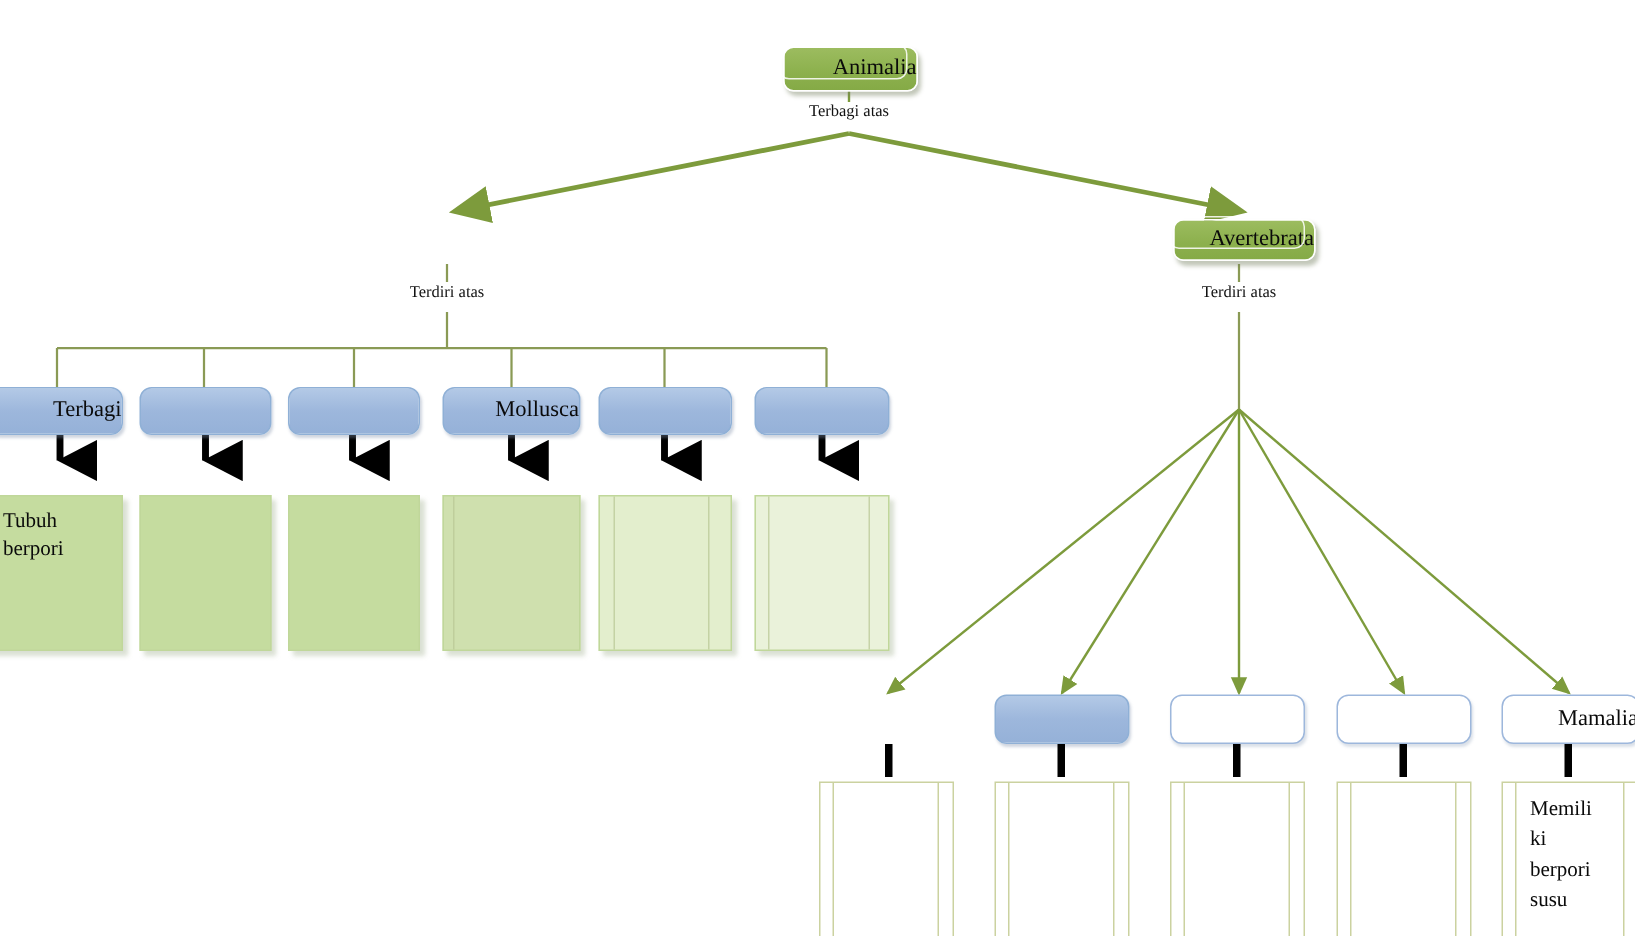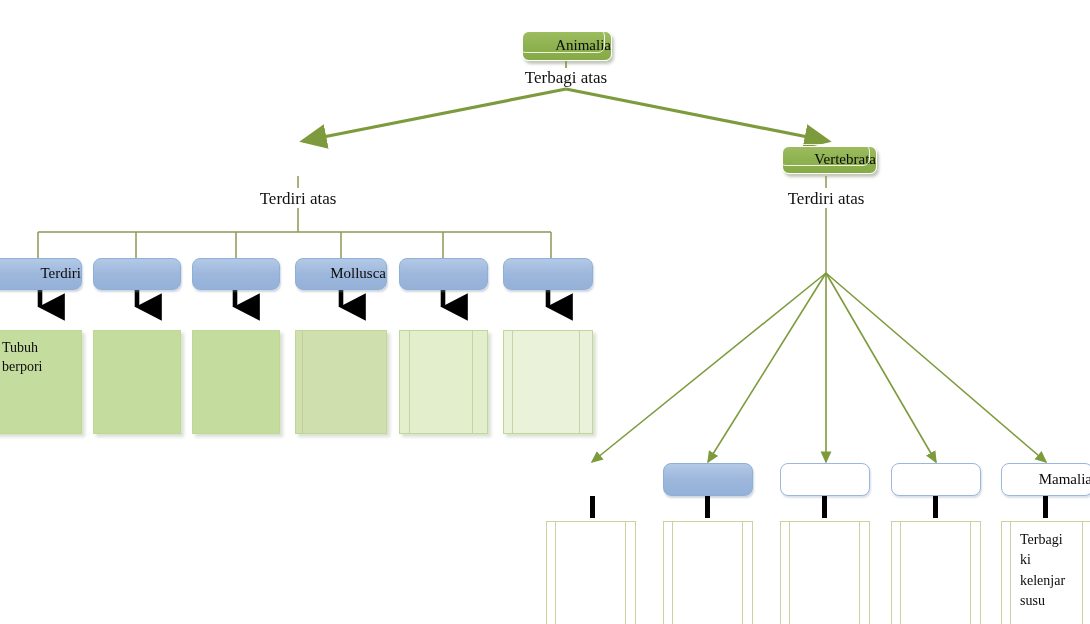--- a/index.html
+++ b/index.html
@@ -69,21 +69,21 @@
   .panel-khaki{
     background:#ffffff;border:1px solid #cbd2a0;
     font-size:14px;align-items:flex-start;justify-content:flex-start;
     padding:8px 10px;
   }
   .panel-khaki .ptxt{text-align:left;line-height:1.45;}
   .kline{position:absolute;top:0;bottom:0;width:1px;background:#cbd2a0;}
 
   
   .label{
-    position:absolute;font-size:17px;color:#111;white-space:nowrap;
+    position:absolute;font-size:11px;color:#111;white-space:nowrap;
     text-align:center;
   }
 
   
   .stub{position:absolute;background:#000;width:5px;}
 </style>
 </head>
 <body>
 
 <div id="stage">
@@ -144,26 +144,26 @@
   </svg>
 
   <div class="node pill-green" style="left:522px;top:31px;width:90px;height:30px;">
     <span>Animalia</span>
   </div>
   <div class="label" style="left:566px;top:68px;transform:translateX(-50%);">Terbagi atas</div>
 
   <div class="label" style="left:298px;top:189px;transform:translateX(-50%);">Terdiri atas</div>
 
   <div class="node pill-green" style="left:782px;top:146px;width:95px;height:28px;">
-    <span>Vertebrata</span>
+    <span>Avertebrata</span>
   </div>
   <div class="label" style="left:826px;top:189px;transform:translateX(-50%);">Terdiri atas</div>
 
   <div class="node pill-blue" style="left:-8px;top:258px;width:90px;height:32px;">
-    <span>Terdiri</span>
+    <span>Terbagi</span>
   </div>
   <div class="node pill-blue" style="left:93px;top:258px;width:88px;height:32px;">
     <span></span>
   </div>
   <div class="node pill-blue" style="left:192px;top:258px;width:88px;height:32px;">
     <span></span>
   </div>
   <div class="node pill-blue" style="left:295px;top:258px;width:92px;height:32px;">
     <span>Mollusca</span>
   </div>
@@ -233,16 +233,16 @@
     <span class="ptxt"></span>
   </div>
   <div class="node panel-khaki" style="left:891px;top:521px;width:90px;height:110px;">
     <span class="kline" style="left:8px;"></span>
     <span class="kline" style="left:78px;"></span>
     <span class="ptxt"></span>
   </div>
   <div class="node panel-khaki" style="left:1001px;top:521px;width:92px;height:110px;">
     <span class="kline" style="left:8px;"></span>
     <span class="kline" style="left:80px;"></span>
-    <span class="ptxt" style="padding-left:8px;width:52px;">Terbagi ki kelenjar susu</span>
+    <span class="ptxt" style="padding-left:8px;width:52px;">Memili ki berpori susu</span>
   </div>
 
 </div>
 
 </body></html>

